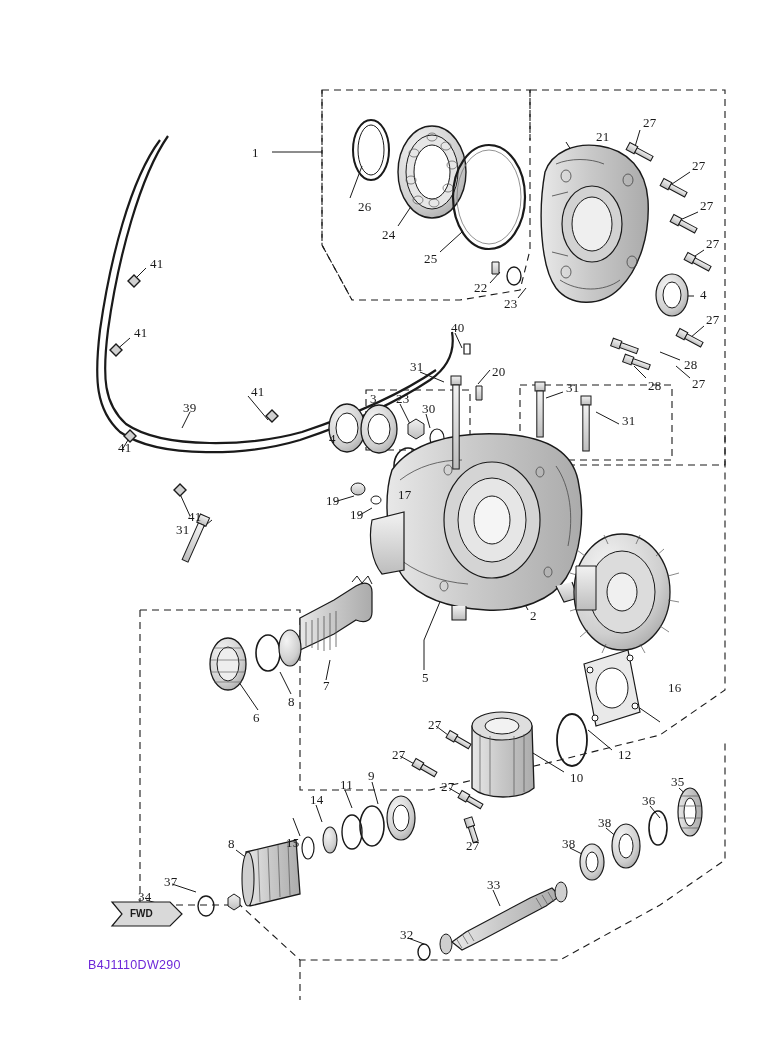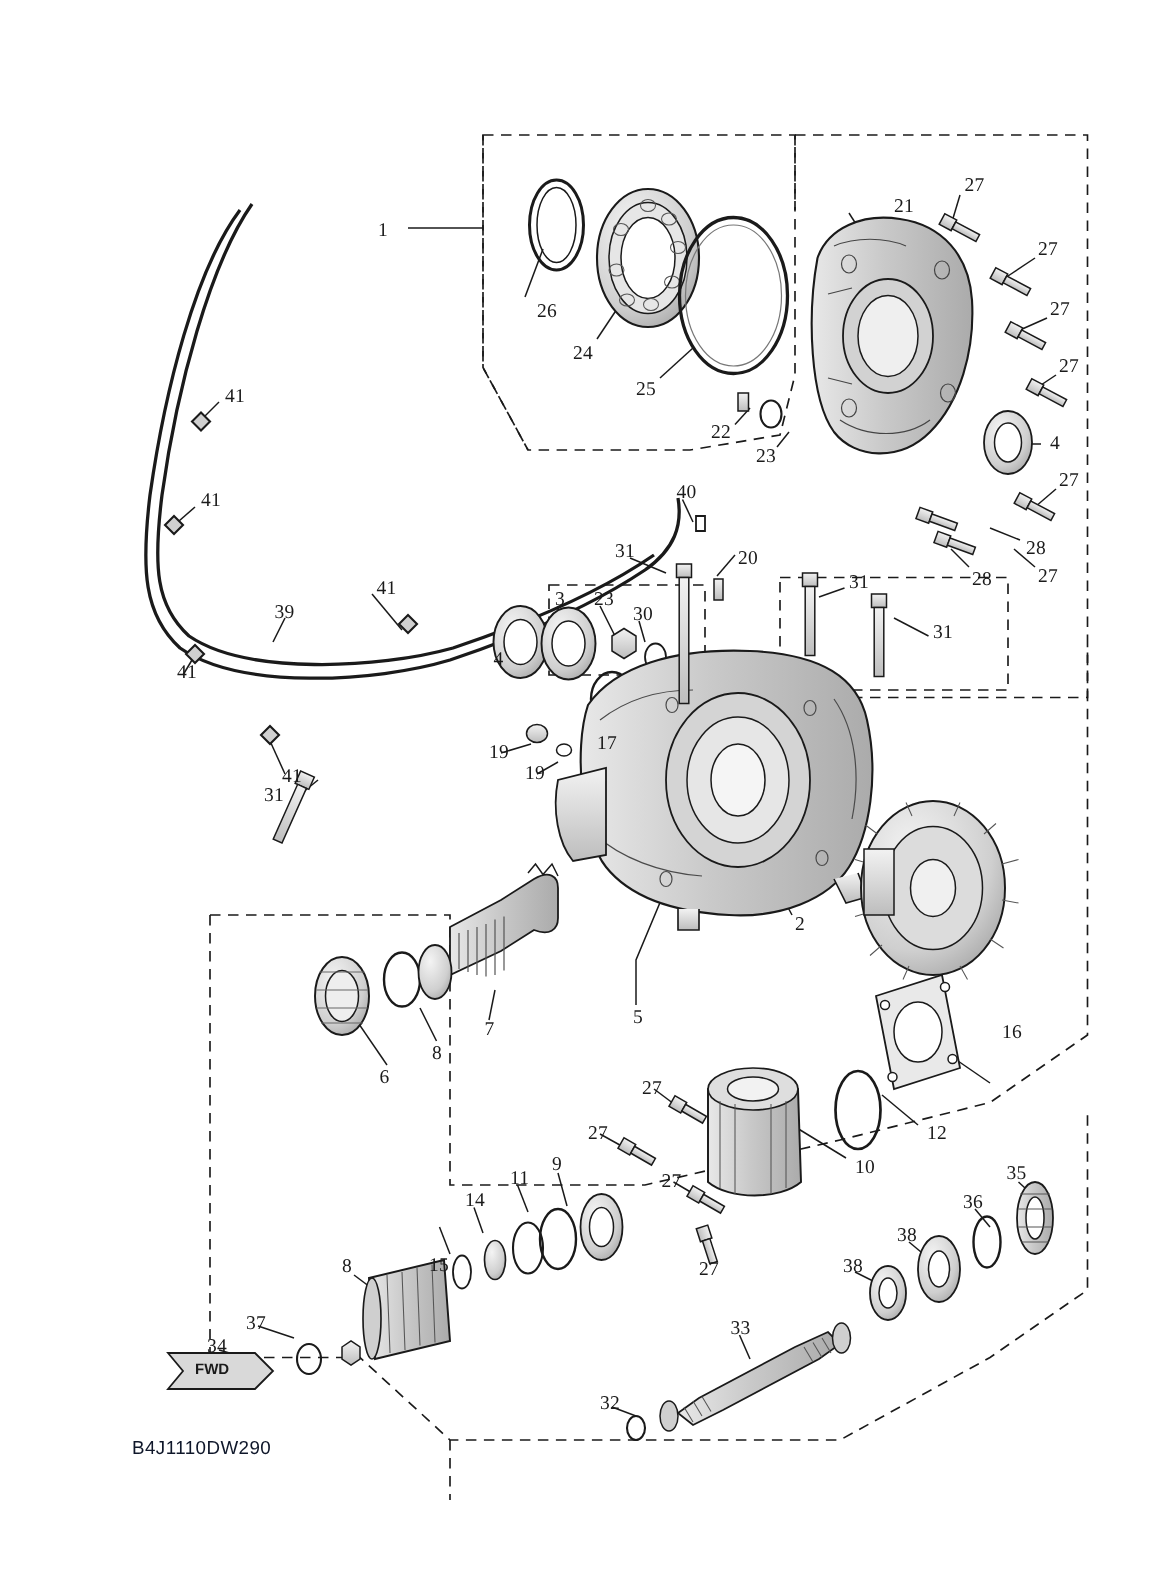--- a/index.html
+++ b/index.html
@@ -31,21 +31,21 @@
     font-family: Liberation Serif, serif;
     font-size: 13px;
     color: #1a1a1a;
     white-space: nowrap;
     letter-spacing: 0.2px;
   }
   .partcode {
     position: absolute;
     font-family: "Liberation Sans", sans-serif;
     font-size: 12.5px;
-    color: #0f172a;
+    color: #6d28d9;
     letter-spacing: 0.3px;
   }
   .fwd-label {
     position: absolute;
     font-family: "Liberation Sans", sans-serif;
     font-size: 10px;
     font-weight: bold;
     color: #1a1a1a;
   }
 </style>

